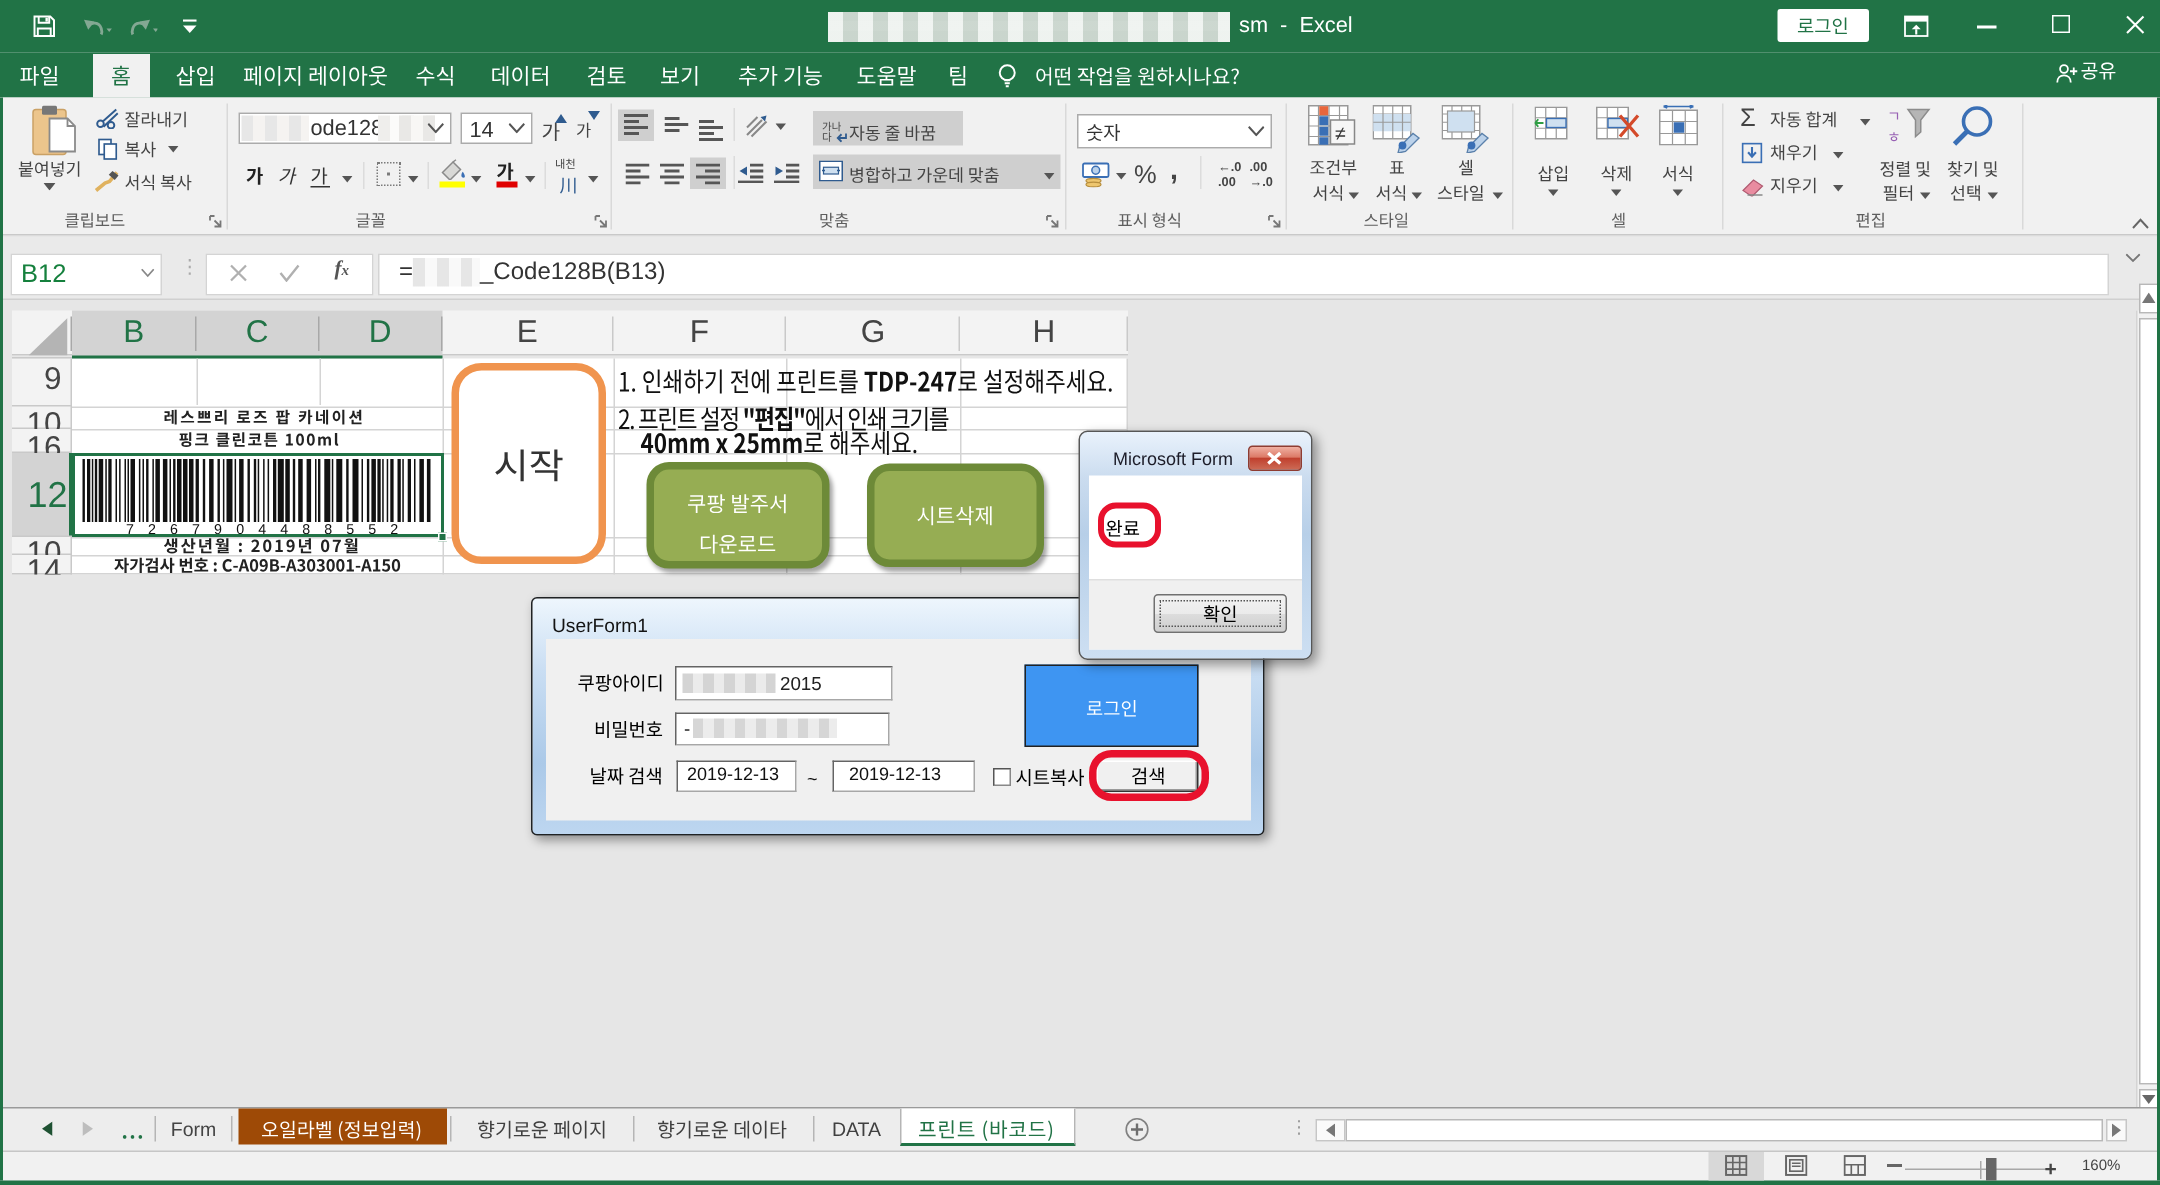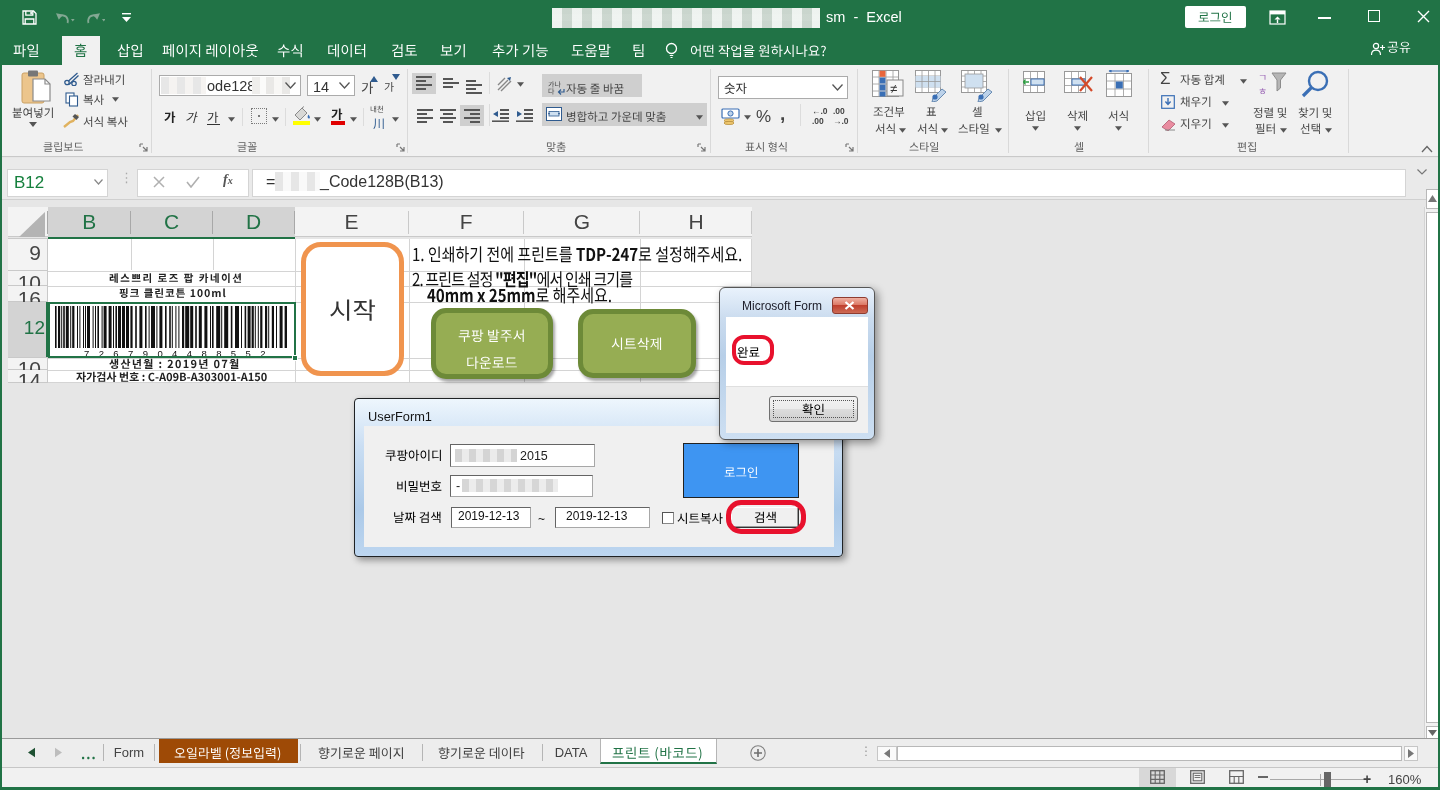--- a/index.html
+++ b/index.html
@@ -943,21 +943,21 @@
 <div class="a" style="left:8px;top:239px;width:38px;height:31.5px;overflow:hidden">
     <div class="ht" style="right:5px;top:2.3px;font-size:21px;color:#444">9</div>
   </div>
 <div class="a" style="left:8px;top:270.5px;width:38px;height:15px;overflow:hidden">
     <div class="ht" style="right:5px;top:0.3px;font-size:21px;color:#444">10</div>
   </div>
 <div class="a" style="left:8px;top:286px;width:38px;height:16px;overflow:hidden">
     <div class="ht" style="right:5px;top:0.8px;font-size:21px;color:#444">16</div>
   </div>
 <div class="a" style="left:8px;top:302px;width:38px;height:55.5px;overflow:hidden">
-    <div class="ht" style="right:1px;top:15.3px;font-size:19px;color:#217346">12</div>
+    <div class="ht" style="right:1px;top:15.3px;font-size:24px;color:#217346">12</div>
   </div>
 <div class="a" style="left:8px;top:357.5px;width:38px;height:12px;overflow:hidden">
     <div class="ht" style="right:5px;top:-0.2px;font-size:21px;color:#444">10</div>
   </div>
 <div class="a" style="left:8px;top:369.5px;width:38px;height:13.5px;overflow:hidden">
     <div class="ht" style="right:5px;top:-0.2px;font-size:21px;color:#444">14</div>
   </div>
 <div class="a" style="left:130.5px;top:239px;width:1px;height:31px;background:#d4d4d4"></div>
 <div class="a" style="left:212.5px;top:239px;width:1px;height:31px;background:#d4d4d4"></div>
 <div class="a" style="left:294.5px;top:239px;width:1px;height:144px;background:#d4d4d4"></div>
@@ -1417,14 +1417,14 @@
   </svg>
 <svg class="a" style="left:1229px;top:770px" width="15" height="14" viewBox="0 0 15 14">
     <rect x="0.7" y="0.7" width="13.6" height="12.6" fill="none" stroke="#666" stroke-width="1.3"></rect>
     <path d="M5.2 6.5v6.8M9.8 6.5v6.8M0.7 6.5h13.6" stroke="#666" stroke-width="1.1"></path>
   </svg>
 <div class="a" style="left:1258px;top:776px;width:10px;height:2.4px;background:#666"></div>
 <div class="a" style="left:1270px;top:779px;width:98px;height:1.2px;background:#a8a8a8"></div>
 <div class="a" style="left:1320px;top:773.5px;width:1.2px;height:12px;background:#a8a8a8"></div>
 <div class="a" style="left:1324px;top:772px;width:7px;height:15px;background:#666"></div>
 <div class="ht" style="left:1363px;top:771px;font-size:14px;color:#444;font-weight:bold">+</div>
-<div class="ht" style="left:1388px;top:771.5px;font-size:13px;color:#444">160%</div>
+<div class="ht" style="left:1388px;top:771.5px;font-size:10px;color:#444">160%</div>
 <div class="a" style="left:0px;top:65px;width:2px;height:722px;background:#217346"></div>
 <div class="a" style="left:1438px;top:65px;width:2px;height:722px;background:#217346"></div>
 </body></html>

